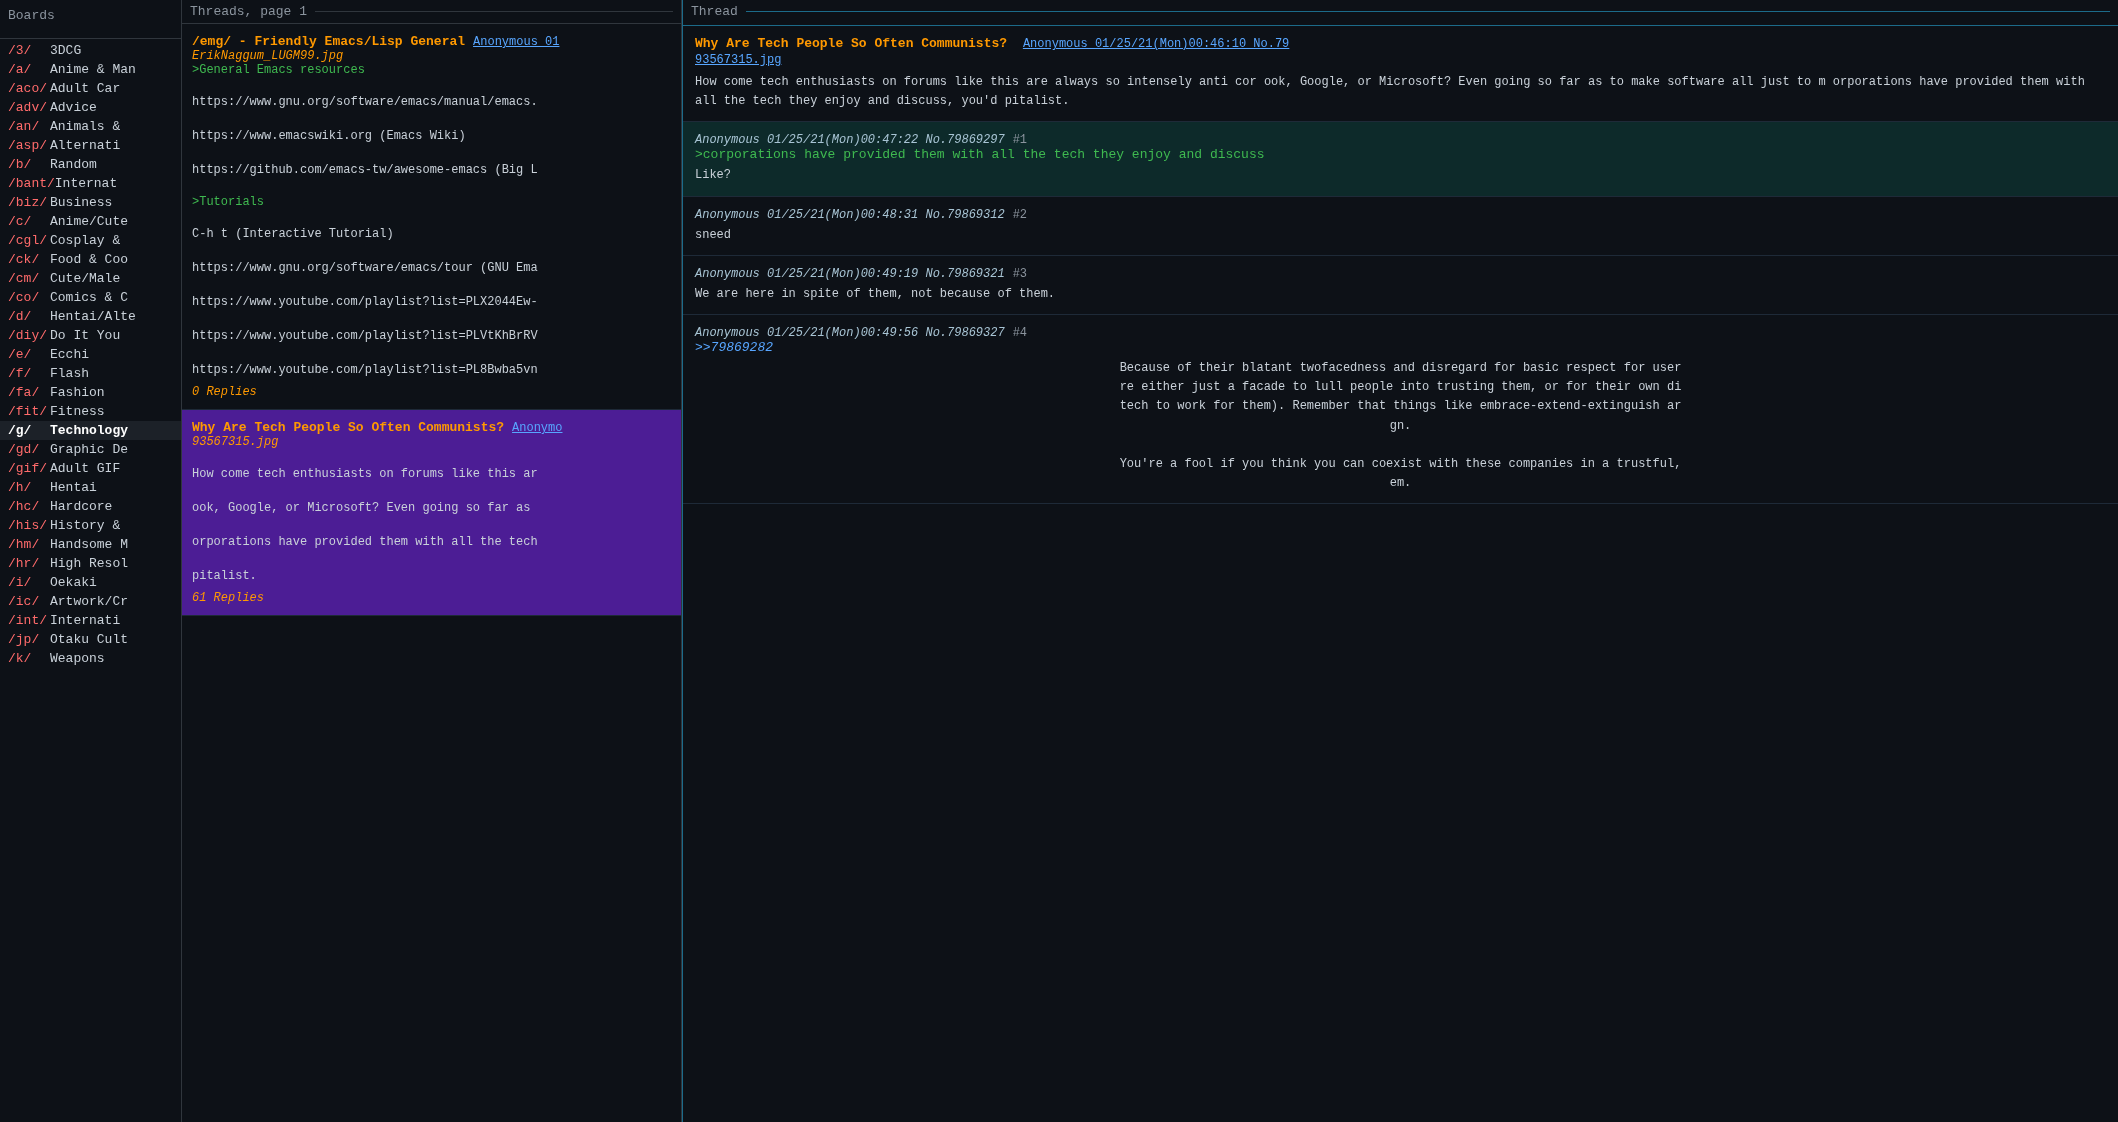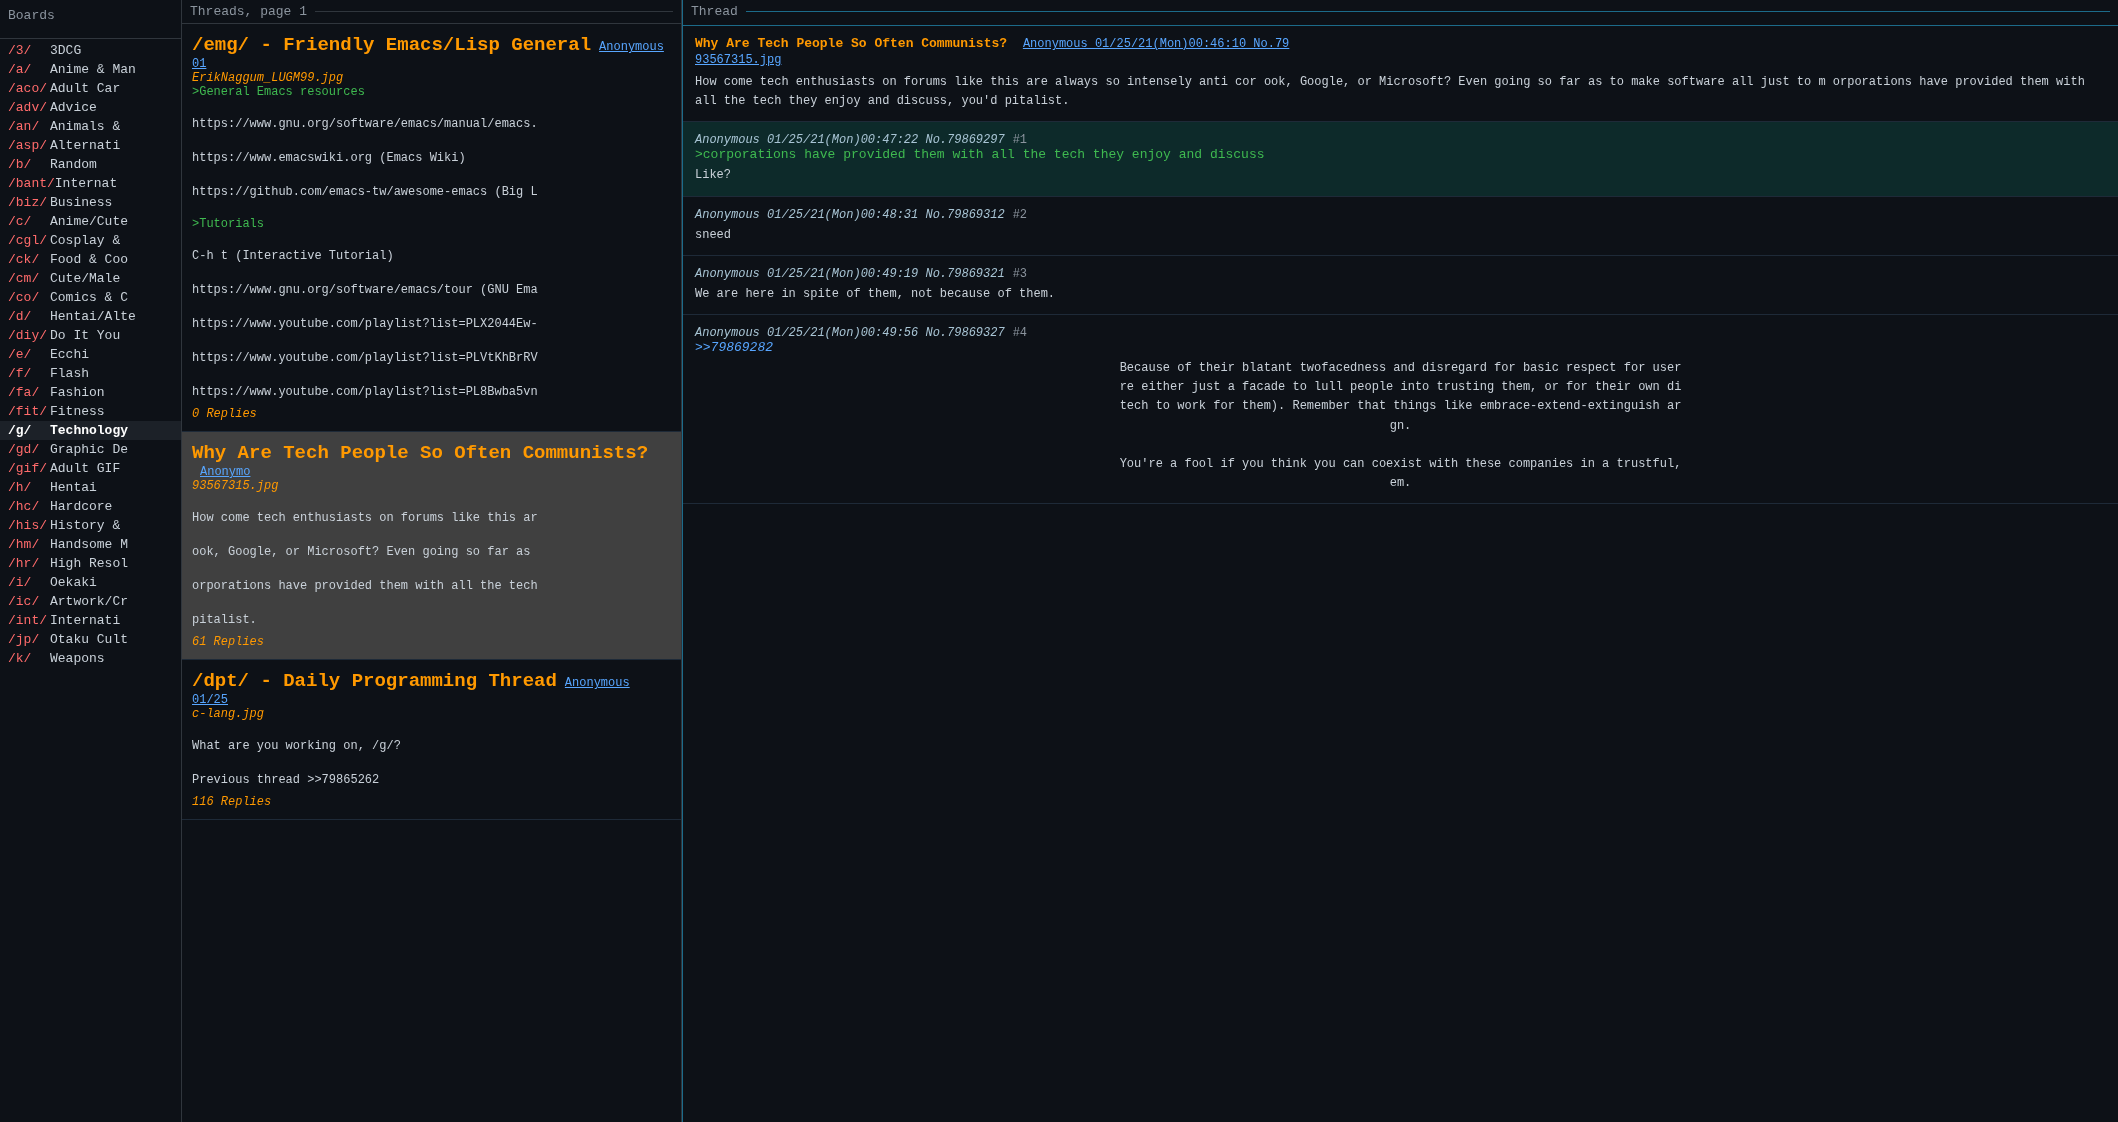--- a/index.html
+++ b/index.html
@@ -79,26 +79,26 @@
       height: 1px;
       background: #30363d;
       margin-left: 8px;
     }
     .thread-item {
       border-bottom: 1px solid #1e2a38;
       padding: 10px 10px 10px 10px;
       background: #0d1117;
     }
     .thread-item.selected {
-      background: #404040;
+      background: #4c1d95;
     }
     .thread-title {
       color: #ff9900;
       font-weight: bold;
-      font-size: 19px;
+      font-size: 13px;
     }
     .thread-author {
       color: #58a6ff;
       text-decoration: underline;
       font-size: 12px;
       margin-left: 8px;
     }
     .thread-file {
       color: #ff9900;
       font-size: 12px;
@@ -376,28 +376,20 @@
         </div>
         <div class="thread-item selected">
           <div><span class="thread-title">Why Are Tech People So Often Communists?</span><span class="thread-author">Anonymo</span></div>
           <div class="thread-file">93567315.jpg</div>
           <div class="thread-body">How come tech enthusiasts on forums like this ar</div>
           <div class="thread-body">ook, Google, or Microsoft? Even going so far as</div>
           <div class="thread-body">orporations have provided them with all the tech</div>
           <div class="thread-body">pitalist.</div>
           <div class="thread-replies">61 Replies</div>
         </div>
-        <div class="thread-item">
-          <div><span class="thread-title">/dpt/ - Daily Programming Thread</span><span class="thread-author">Anonymous 01/25</span></div>
-          <div class="thread-file">c-lang.jpg</div>
-          <div class="thread-body">What are you working on, /g/?</div>
-          <div class="thread-body"></div>
-          <div class="thread-body">Previous thread &gt;&gt;79865262</div>
-          <div class="thread-replies">116 Replies</div>
-        </div>
       </div>
   </div>
 
   <div class="thread-panel">
     <div class="thread-panel-header">
       <span>Thread</span>
       <div class="thread-panel-header-line"></div>
     </div>
     <div class="thread-op">
       <div>

